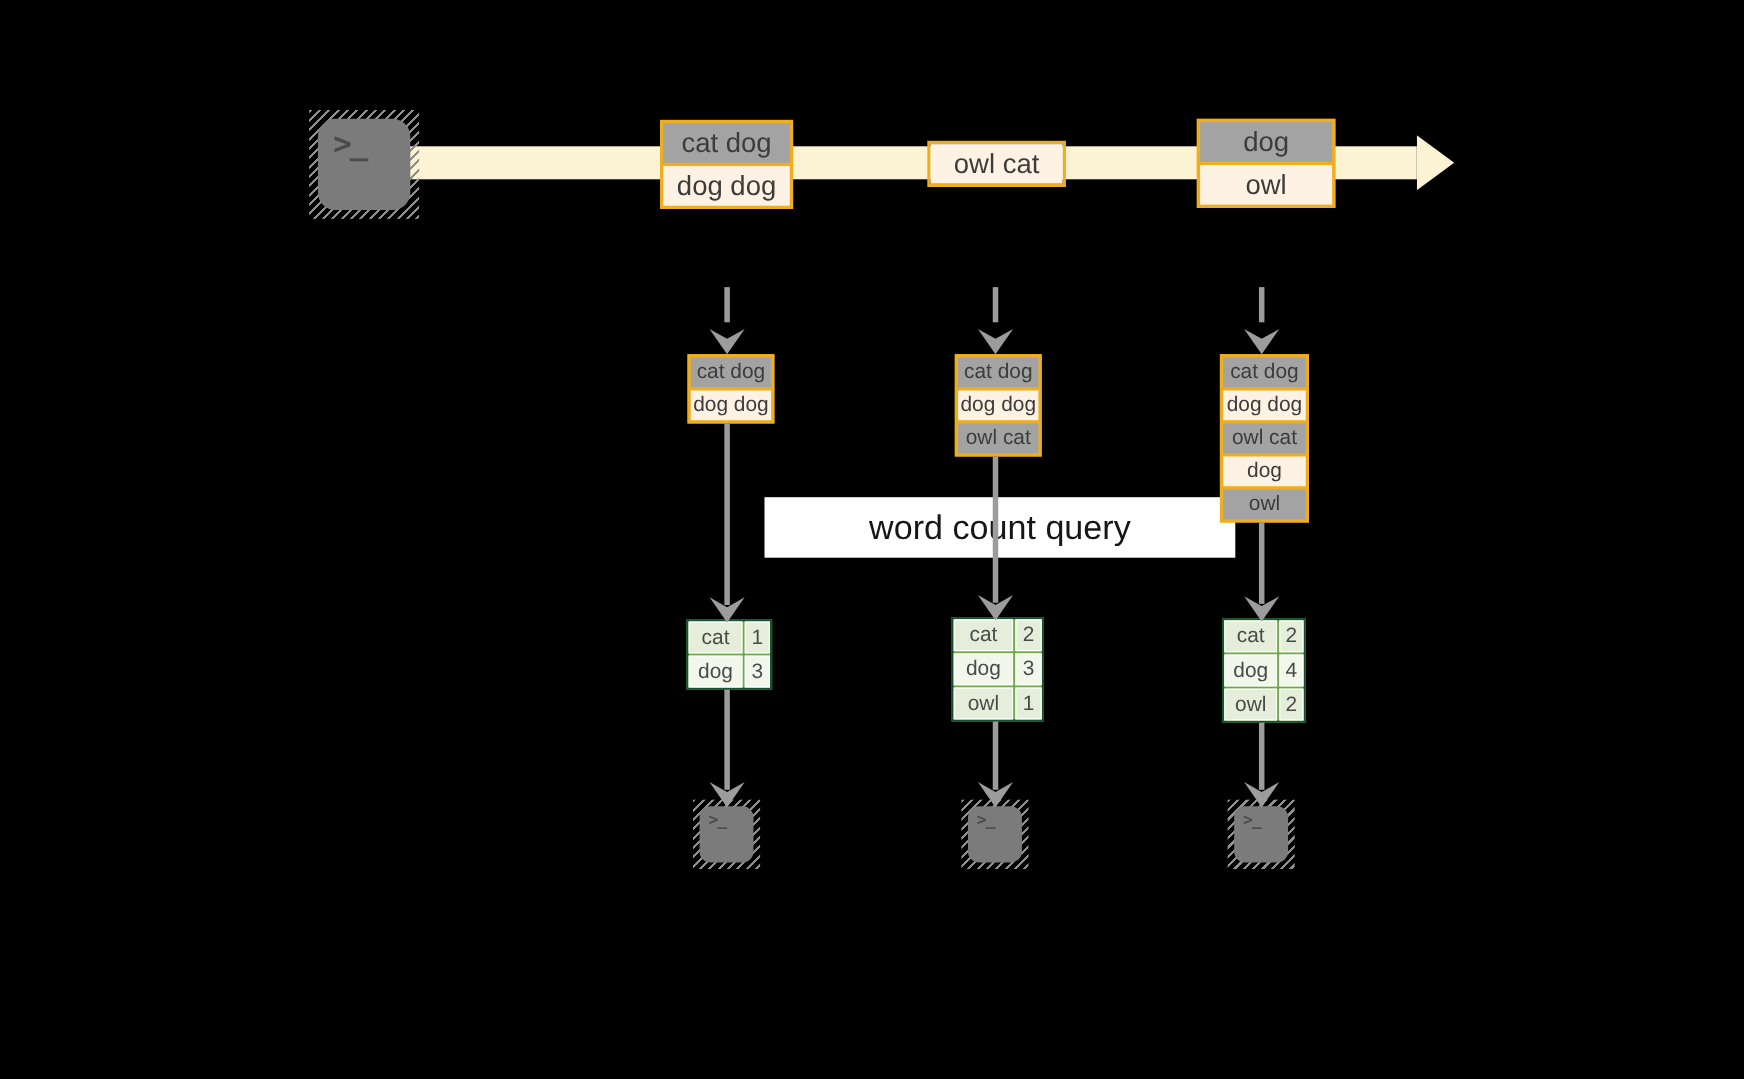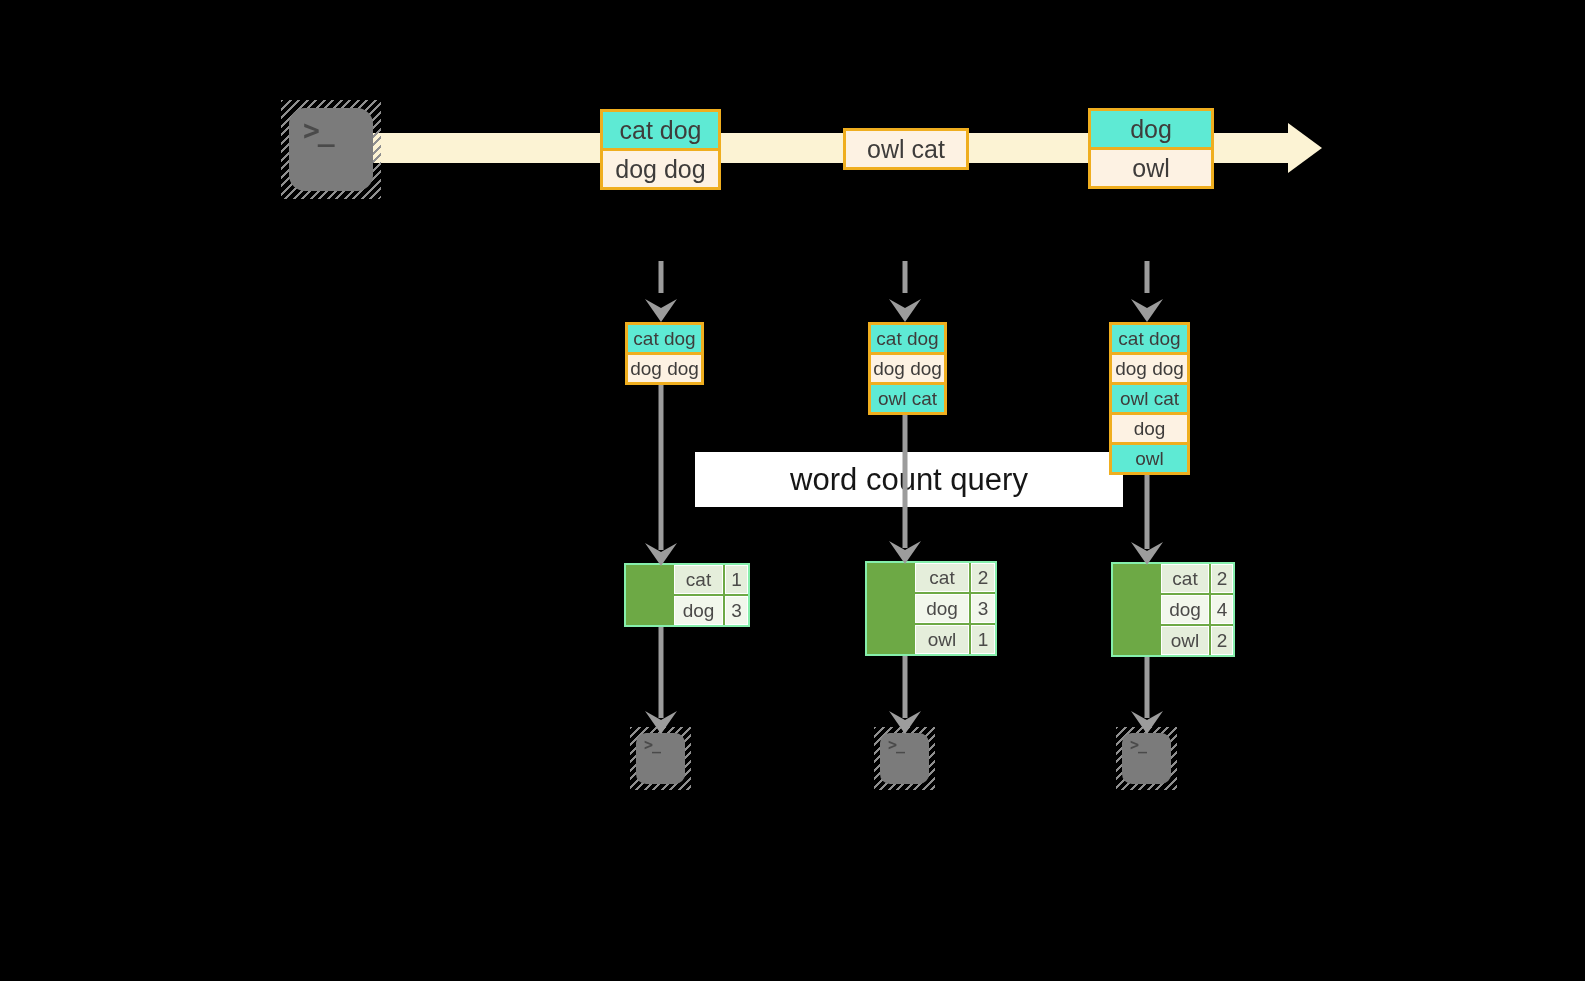--- a/index.html
+++ b/index.html
@@ -8,35 +8,35 @@
 
   
   .stream-shaft{position:absolute;left:370px;top:133px;width:918px;height:30px;
                 background:#fcf3d4;z-index:1;}
   .stream-head{position:absolute;left:1288px;top:121px;z-index:1;}
 
   
   .obox{position:absolute;background:#efae1f;border:3px solid #efae1f;
         display:grid;gap:3px;z-index:4;}
   .ocell{display:flex;align-items:center;justify-content:center;color:#3e3c3b;}
-  .shade-a{background:#5eead4;}
+  .shade-a{background:#a3a3a3;}
   .shade-b{background:#fdf2e3;}
   .pair .ocell{font-size:25px;}
   .pair{grid-auto-rows:36px;}
   .stack{grid-auto-rows:27px;}
   .stack .ocell{font-size:19px;}
 
   
   .query-band{position:absolute;left:695px;top:452px;width:428px;height:55px;background:#ffffff;
               z-index:2;display:flex;align-items:center;justify-content:center;
               font-size:31px;color:#161616;}
 
   
-  .gtable{position:absolute;background:#6da945;border:2px solid #86efac;
-          display:grid;gap:2px;grid-auto-rows:29px;z-index:4;padding-left:48px;}
+  .gtable{position:absolute;background:#6da945;border:2px solid #14532d;
+          display:grid;gap:2px;grid-auto-rows:29px;z-index:4;}
   .gcell{border:1px solid #ffffff;display:flex;align-items:center;justify-content:center;
          font-size:19px;color:#4b4a49;}
   .row-a{background:#e5eedb;}
   .row-b{background:#f2f7ec;}
 
   
   .term{position:absolute;z-index:4;
         background:repeating-linear-gradient(135deg,#8f8f8f 0 2px,rgba(0,0,0,0) 2px 6px);}
   .term-inner{position:absolute;background:#7b7b7b;}
   .term-glyph{position:absolute;color:#4a4a4a;font-family:"DejaVu Sans Mono",monospace;

